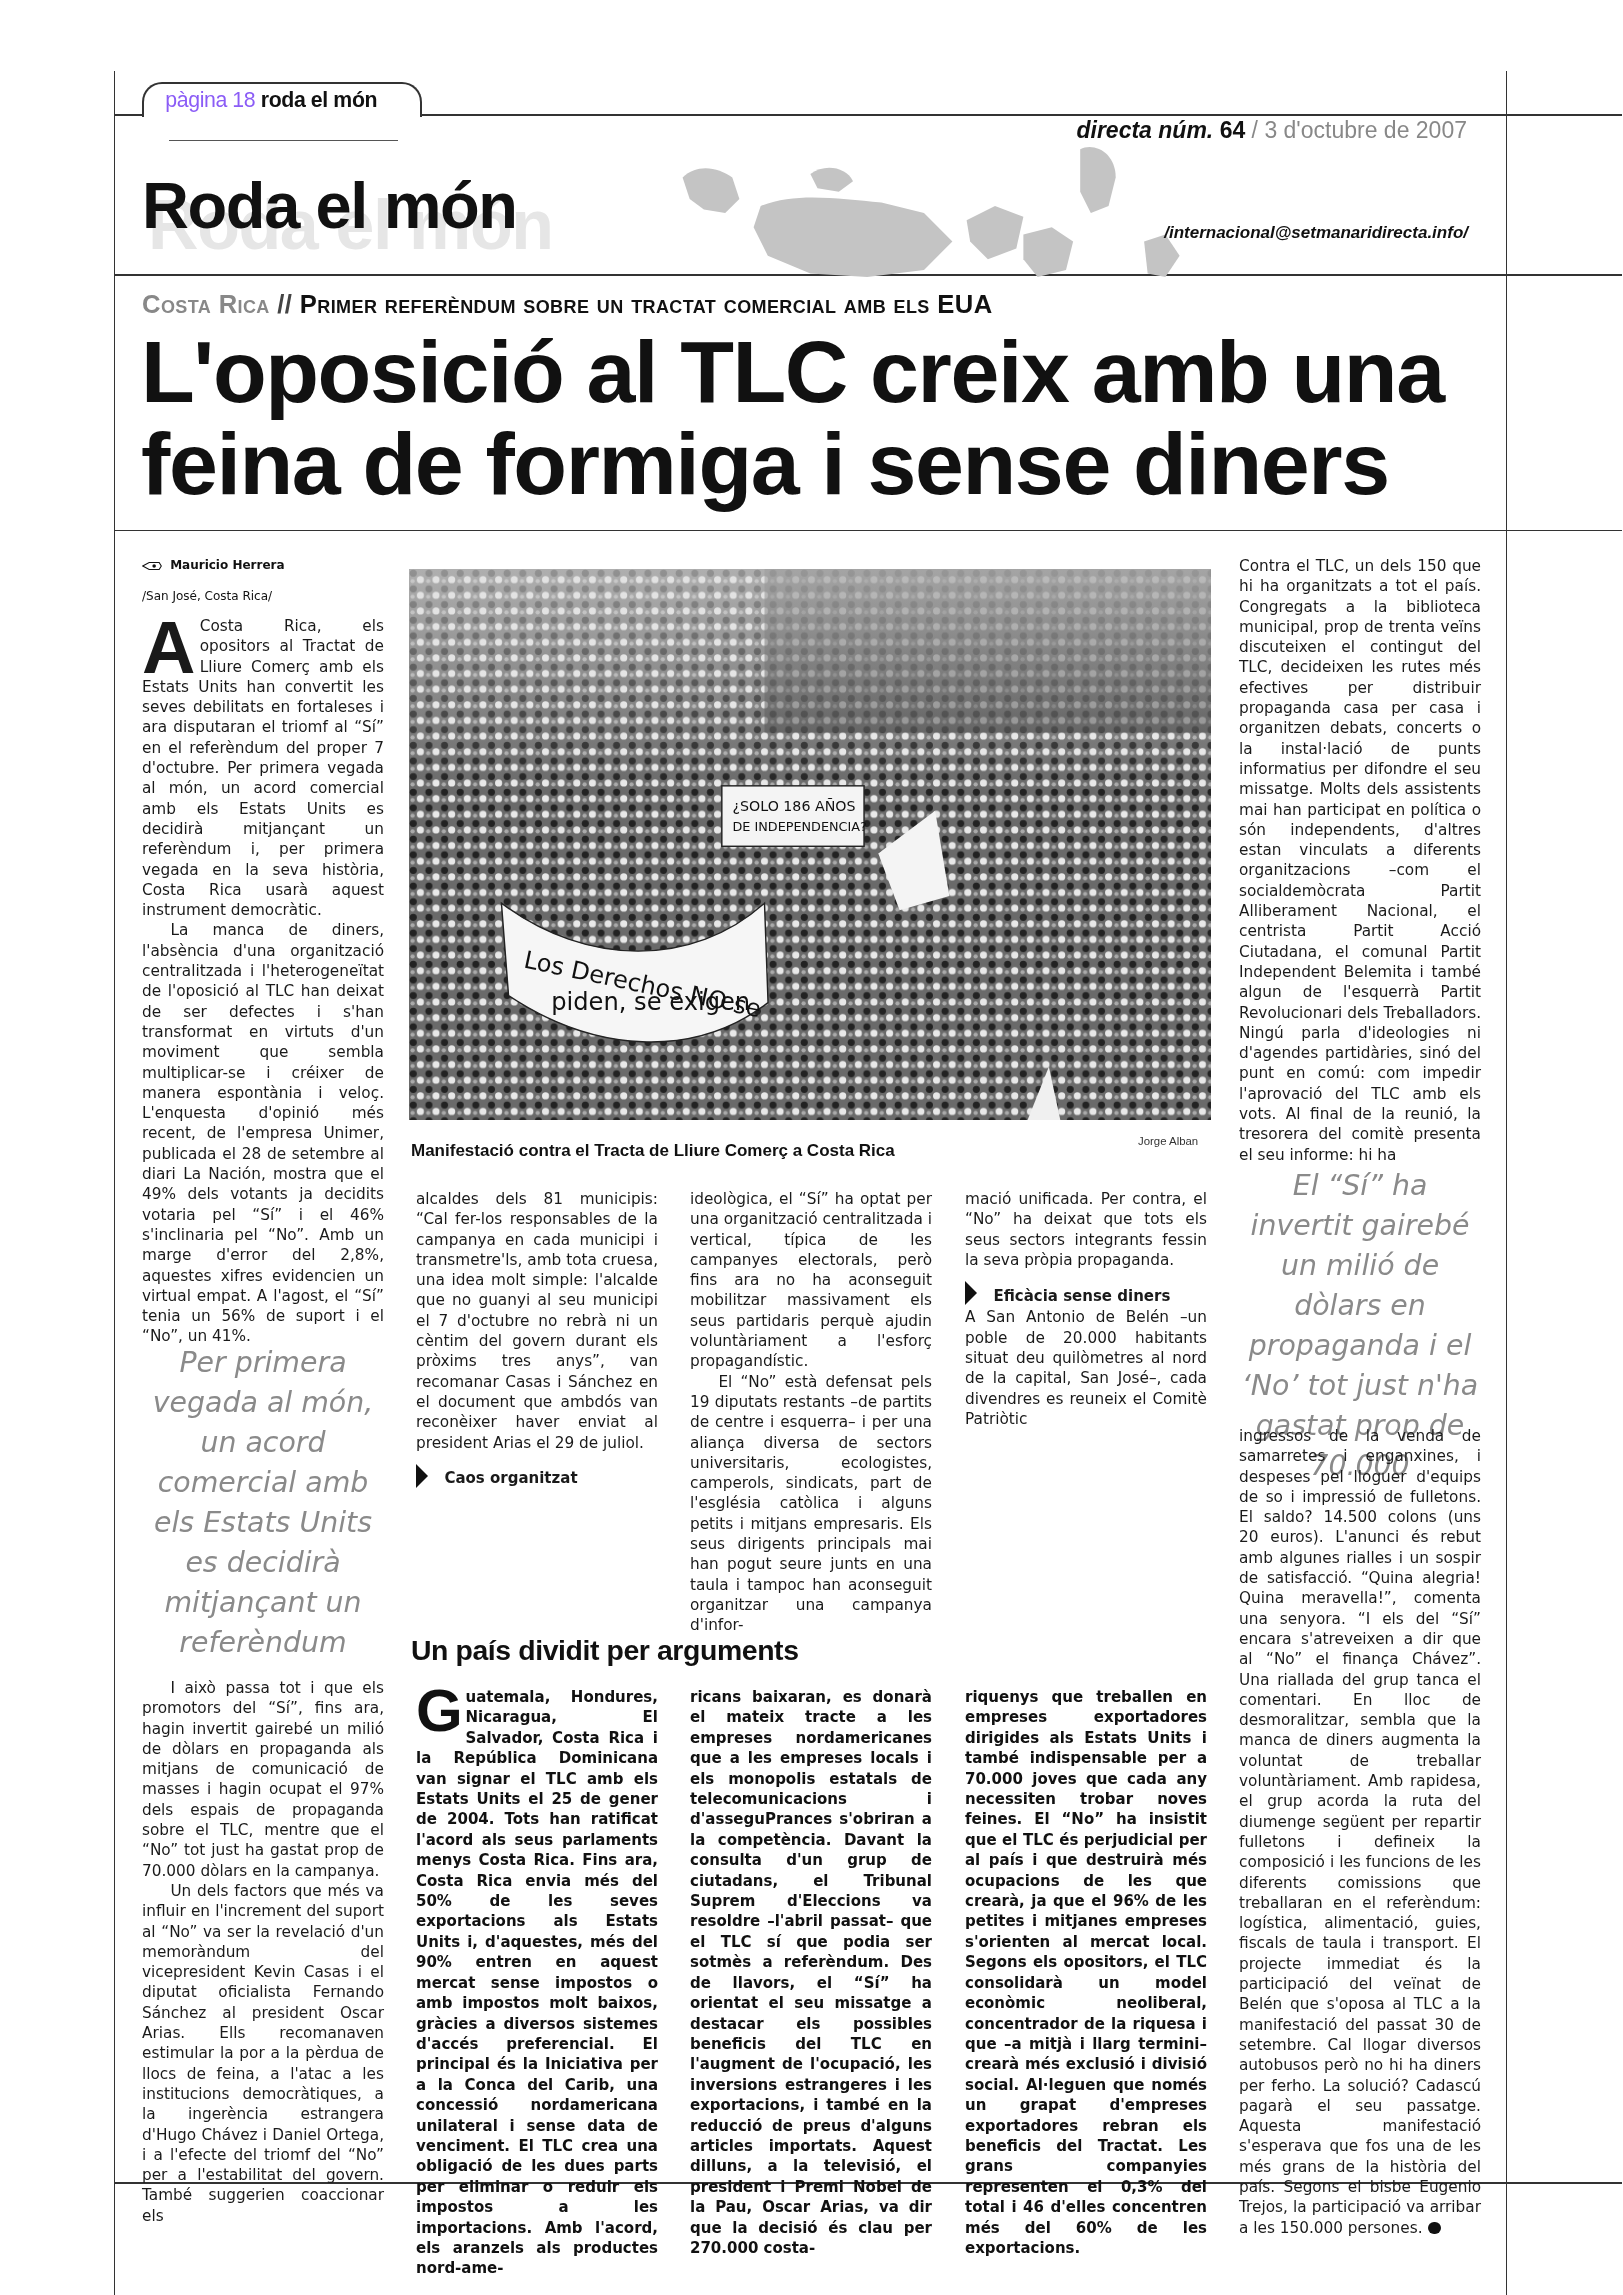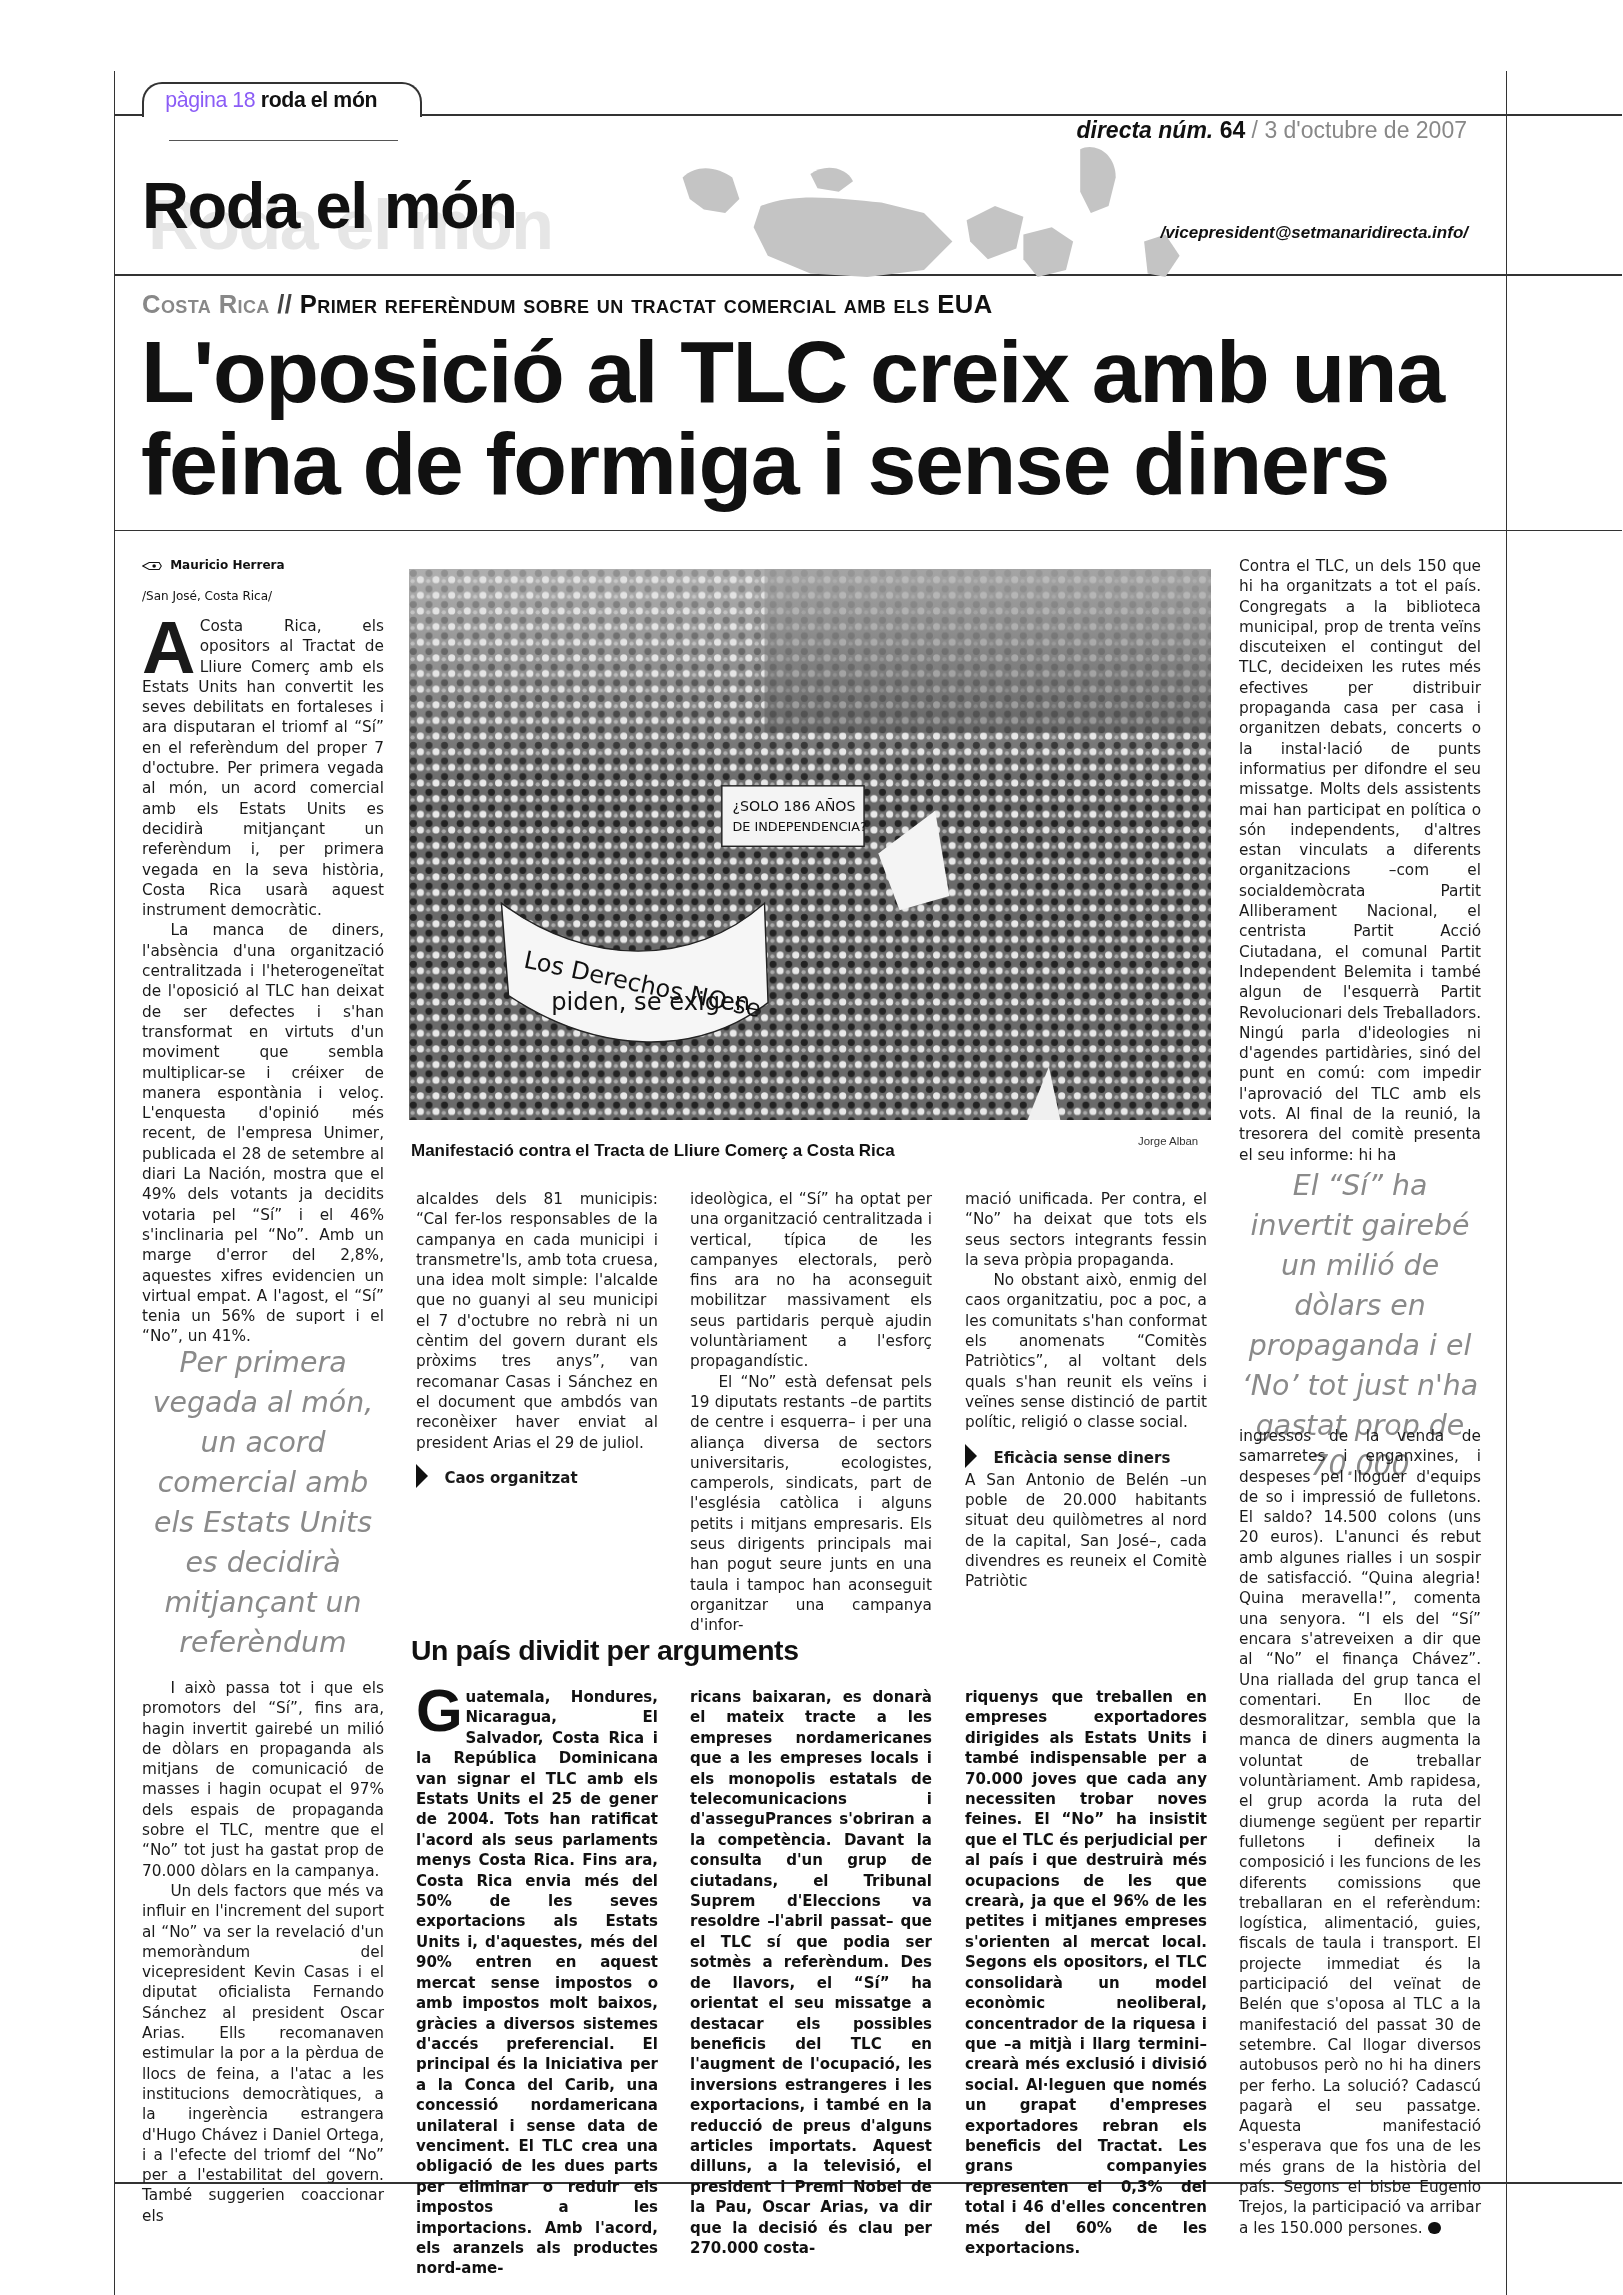--- a/index.html
+++ b/index.html
@@ -71,21 +71,21 @@
   <g fill="#c4c4c4">
     <path d="M40 60 C60 40 90 45 110 60 L120 90 L100 110 L70 105 L50 90 Z"></path>
     <path d="M150 100 C200 80 260 90 320 95 L380 110 L420 150 L380 190 L300 200 L220 195 L160 170 L140 130 Z"></path>
     <path d="M220 55 C240 40 270 45 280 65 L260 80 L230 75 Z"></path>
     <path d="M440 120 L480 100 L520 115 L510 160 L470 175 L445 150 Z"></path>
     <path d="M600 20 C620 10 650 25 650 60 L640 100 L615 110 L600 80 Z"></path>
     <path d="M520 140 L560 130 L590 150 L580 190 L540 200 L520 175 Z"></path>
     <path d="M690 150 L720 140 L740 170 L720 200 L695 195 Z"></path>
   </g>
 </svg>
-<div class="email">/vicepresident@setmanaridirecta.info/</div>
+<div class="email">/internacional@setmanaridirecta.info/</div>
 
 <div class="kicker">
   <span class="country">Costa Rica</span>
   <span class="sep">//</span>
   <span class="topic">Primer referèndum sobre un tractat comercial amb els EUA</span>
 </div>
 <h1 class="headline" style="margin:0;">L'oposició al TLC creix amb una feina de formiga i sense diners</h1>
 
 <div class="byline">
   <div>
@@ -146,21 +146,20 @@
   <div class="subhead"><span class="tri"></span><span>Caos organitzat</span></div>
 </div>
 
 <div class="col" style="left:690px; top:1189px; width:242px;">
   <p class="noind">ideològica, el “Sí” ha optat per una organització centralitzada i vertical, típica de les campanyes electorals, però fins ara no ha aconseguit mobilitzar massivament els seus partidaris perquè ajudin voluntàriament a l'esforç propagandístic.</p>
   <p>El “No” està defensat pels 19 diputats restants –de partits de centre i esquerra– i per una aliança diversa de sectors universitaris, ecologistes, camperols, sindicats, part de l'església catòlica i alguns petits i mitjans empresaris. Els seus dirigents principals mai han pogut seure junts en una taula i tampoc han aconseguit organitzar una campanya d'infor-</p>
 </div>
 
 <div class="col" style="left:965px; top:1189px; width:242px;">
   <p class="noind">mació unificada. Per contra, el “No” ha deixat que tots els seus sectors integrants fessin la seva pròpia propaganda.</p>
-  <p>No obstant això, enmig del caos organitzatiu, poc a poc, a les comunitats s'han conformat els anomenats “Comitès Patriòtics”, al voltant dels quals s'han reunit els veïns i veïnes sense distinció de partit polític, religió o classe social.</p>
   <div class="subhead"><span class="tri"></span><span>Eficàcia sense diners</span></div>
   <p class="noind">A San Antonio de Belén –un poble de 20.000 habitants situat deu quilòmetres al nord de la capital, San José–, cada divendres es reuneix el Comitè Patriòtic</p>
 </div>
 
 <div class="col" style="left:1239px; top:556px; width:242px;">
   <p class="noind">Contra el TLC, un dels 150 que hi ha organitzats a tot el país. Congregats a la biblioteca municipal, prop de trenta veïns discuteixen el contingut del TLC, decideixen les rutes més efectives per distribuir propaganda casa per casa i organitzen debats, concerts o la instal·lació de punts informatius per difondre el seu missatge. Molts dels assistents mai han participat en política o són independents, d'altres estan vinculats a diferents organitzacions –com el socialdemòcrata Partit Alliberament Nacional, el centrista Partit Acció Ciutadana, el comunal Partit Independent Belemita i també algun de l'esquerrà Partit Revolucionari dels Treballadors. Ningú parla d'ideologies ni d'agendes partidàries, sinó del punt en comú: com impedir l'aprovació del TLC amb els vots. Al final de la reunió, la tresorera del comitè presenta el seu informe: hi ha</p>
 </div>
 <div class="pull" style="left:1239px; top:1118px; width:242px;margin-top:48px;">El “Sí” ha invertit gairebé un milió de dòlars en propaganda i el ‘No’ tot just n'ha gastat prop de 70.000</div>
 <div class="col" style="left:1239px; top:1426px; width:242px;">
   <p class="noind"><span>ingressos de la venda de samarretes i enganxines, i despeses pel lloguer d'equips de so i impressió de fulletons. El saldo? 14.500 colons (uns 20 euros). L'anunci és rebut amb algunes rialles i un sospir de satisfacció. “Quina alegria! Quina meravella!”, comenta una senyora. “I els del “Sí” encara s'atreveixen a dir que al “No” el finança Chávez”. Una riallada del grup tanca el comentari. En lloc de desmoralitzar, sembla que la manca de diners augmenta la voluntat de treballar voluntàriament. Amb rapidesa, el grup acorda la ruta del diumenge següent per repartir fulletons i defineix la composició i les funcions de les diferents comissions que treballaran en el referèndum: logística, alimentació, guies, fiscals de taula i transport. El projecte immediat és la participació del veïnat de Belén que s'oposa al TLC a la manifestació del passat 30 de setembre. Cal llogar diversos autobusos però no hi ha diners per ferho. La solució? Cadascú pagarà el seu passatge. Aquesta manifestació s'esperava que fos una de les més grans de la història del país. Segons el bisbe Eugenio Trejos, la participació va arribar a les 150.000 persones.</span><span class="endmark"></span></p>

